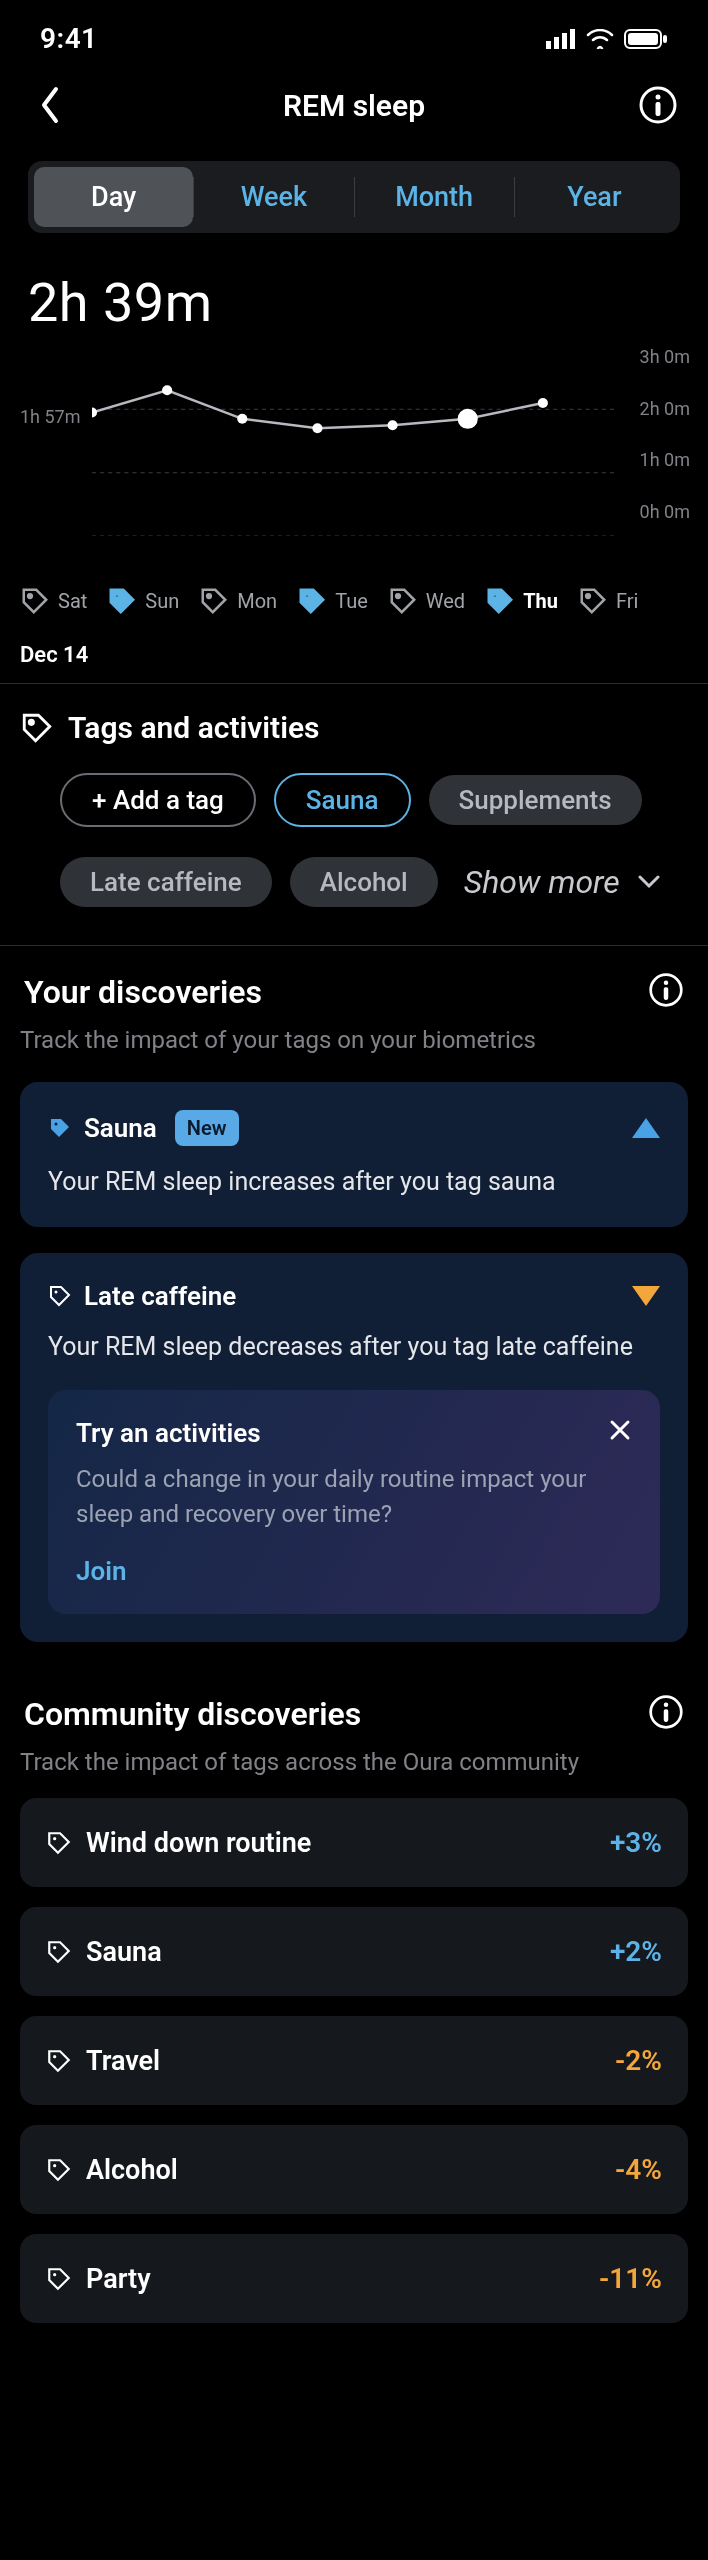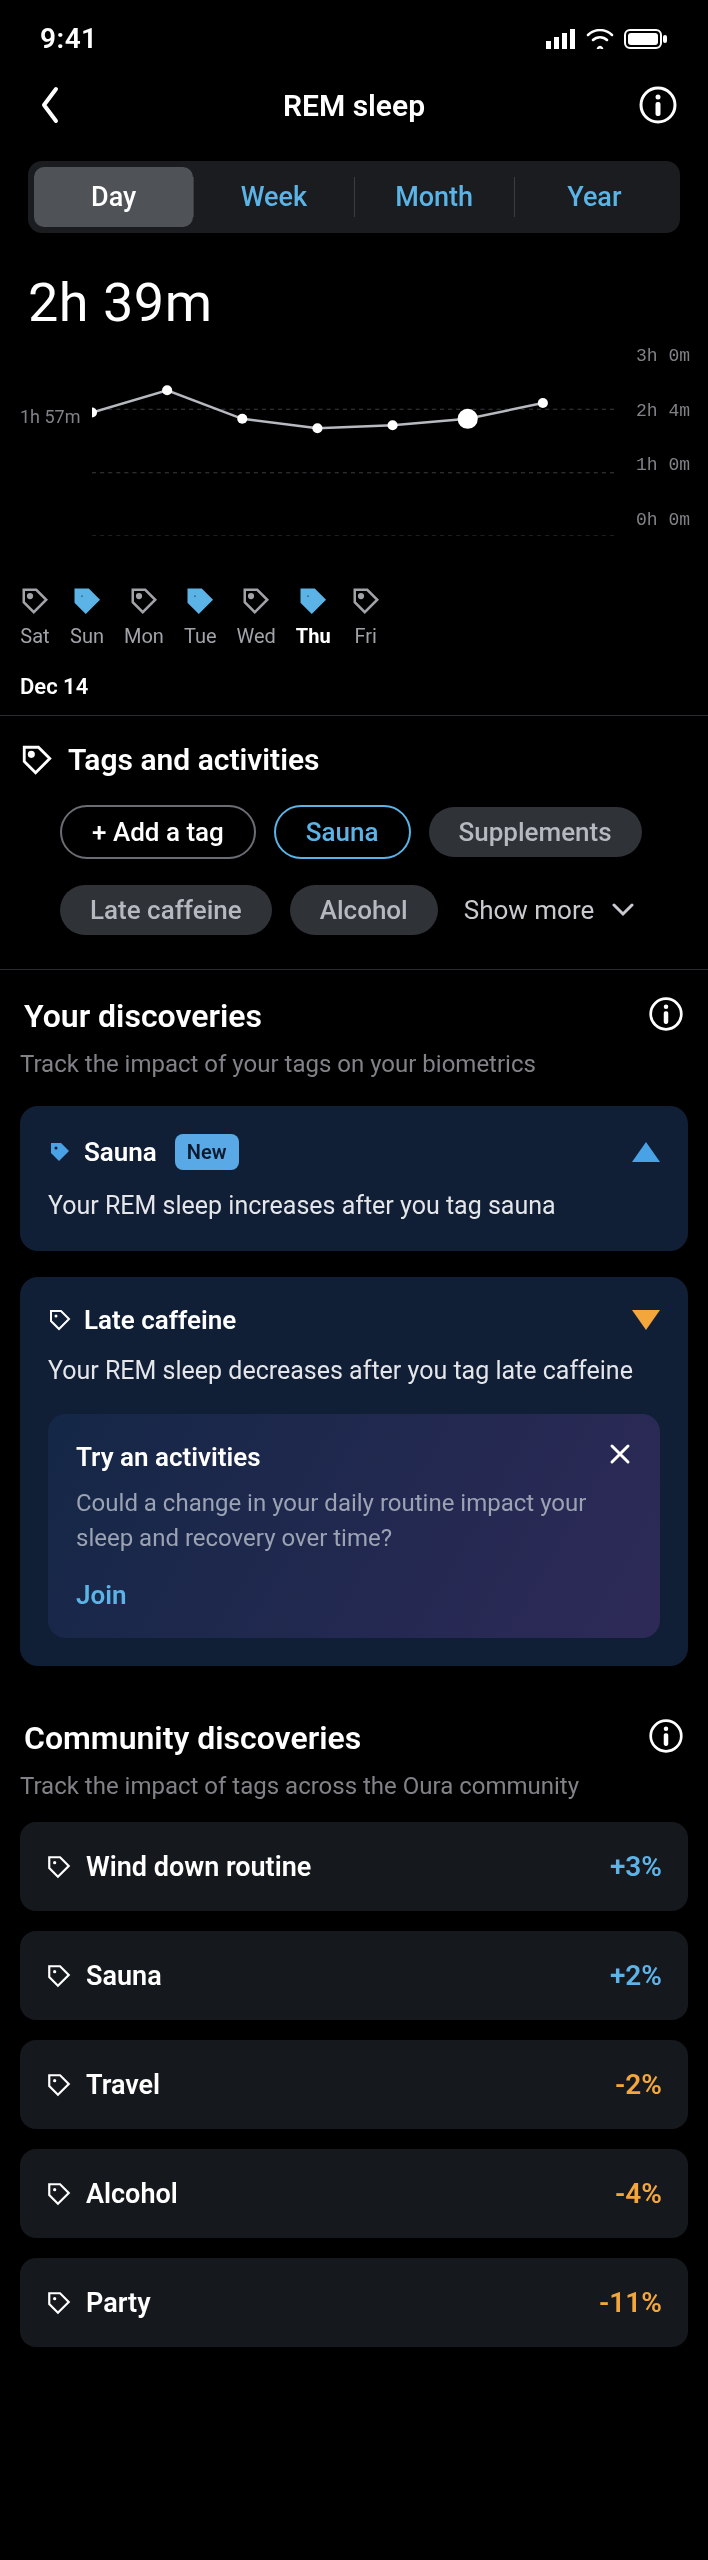--- a/index.html
+++ b/index.html
@@ -22,46 +22,46 @@
   .seg { display: flex; background: #1a1c1f; border-radius: 14px; padding: 6px; gap: 0; position: relative; }
   .seg-item { flex: 1; text-align: center; padding: 14px 0; font-size: 27px; font-weight: 500; color: #5bb3e6; position: relative; }
   .seg-item.active { background: #4f5257; color: #fff; border-radius: 10px; }
   .seg-divider { width: 1px; background: #3a3d42; margin: 10px 0; }
 
   
   .metric { padding: 30px 28px 12px; font-size: 54px; font-weight: 400; letter-spacing: 0.5px; }
 
   
   .chart-area { position: relative; height: 220px; margin: 0 10px 0 20px; }
-  .chart-ylabels { position: absolute; right: 8px; top: 0; bottom: 8px; display: flex; flex-direction: column; justify-content: space-between; font-size: 18px; color: #808288; padding: 0 0 28px 0; font-family: Liberation Mono, monospace; }
+  .chart-ylabels { position: absolute; right: 8px; top: 0; bottom: 16px; display: flex; flex-direction: column; justify-content: space-between; font-size: 18px; color: #808288; padding: 0 0 28px 0; }
   .chart-leftlabel { position: absolute; left: 0; top: 60px; font-size: 18px; color: #808288; }
   .chart-svg-wrap { position: absolute; left: 72px; right: 80px; top: 0; bottom: 30px; }
 
   
   .days { display: flex; gap: 20px; padding: 20px 20px 0; }
-  .day { display: flex; flex-direction: column; align-items: center; gap: 8px; font-size: 20px; color: #a0a3a8; }
+  .day { display: flex; flex-direction: row; align-items: center; gap: 8px; font-size: 20px; color: #a0a3a8; }
   .day.selected { color: #fff; font-weight: 700; }
   .day.filled .tag-icon { fill: #5bb3e6; stroke: #5bb3e6; }
   .tag-icon { width: 30px; height: 30px; stroke: #a0a3a8; fill: none; stroke-width: 2; }
 
   .date-label { padding: 26px 20px 16px; font-size: 22px; font-weight: 600; }
   .hr { height: 1px; background: #2a2c30; }
 
   
   .section { padding: 26px 20px; }
   .section-header { display: flex; align-items: center; gap: 14px; }
   .section-title { font-size: 30px; font-weight: 600; }
   .section-sub { color: #808288; font-size: 24px; margin-top: 12px; line-height: 1.35; }
 
   .tag-chips { display: flex; flex-wrap: wrap; gap: 18px; margin-top: 28px; padding-left: 40px; align-items: center; }
   .chip { border-radius: 999px; padding: 10px 30px; font-size: 26px; font-weight: 500; }
   .chip-outline { border: 2px solid #6a6d73; color: #fff; }
   .chip-active { border: 2px solid #5bb3e6; color: #5bb3e6; }
   .chip-fill { background: #2f3237; color: #b6b9bf; }
-  .show-more { color: #c8cacf; font-size: 26px; display: flex; align-items: center; gap: 18px; padding: 18px 8px; }
+  .show-more { color: #c8cacf; font-size: 32px; display: flex; align-items: center; gap: 18px; padding: 18px 8px; font-style: italic; }
 
   
   .disc-header { display: flex; align-items: center; justify-content: space-between; padding: 0 4px; }
   .disc-title { font-size: 32px; font-weight: 600; }
 
   .card { background: #101f36; border-radius: 18px; padding: 28px; margin-top: 26px; }
   .card-row { display: flex; align-items: center; justify-content: space-between; }
   .card-tag { display: flex; align-items: center; gap: 12px; font-size: 26px; font-weight: 600; color: #fff; }
   .card-tag .tag-icon-sm { width: 24px; height: 24px; }
   .badge-new { background: #58a9e6; color: #0b1a2e; font-size: 20px; font-weight: 600; padding: 6px 12px; border-radius: 8px; margin-left: 6px; }
@@ -134,21 +134,21 @@
       <div class="seg-item">Year</div>
     </div>
   </div>
 
   <div class="metric">2h 39m</div>
 
   <div class="chart-area">
     <div class="chart-leftlabel">1h 57m</div>
     <div class="chart-ylabels">
       <span>3h 0m</span>
-      <span>2h 4m</span>
+      <span>2h 0m</span>
       <span>1h 0m</span>
       <span>0h 0m</span>
     </div>
     <div class="chart-svg-wrap">
       <svg id="chart-svg" width="100%" height="100%" viewBox="0 0 520 190" preserveAspectRatio="none">
           <line x1="0" y1="63.33333333333334" x2="520" y2="63.33333333333334" stroke="#3a3d42" stroke-width="1" stroke-dasharray="4 4"></line>
           <line x1="0" y1="126.66666666666667" x2="520" y2="126.66666666666667" stroke="#3a3d42" stroke-width="1" stroke-dasharray="4 4"></line>
           <line x1="0" y1="190" x2="520" y2="190" stroke="#3a3d42" stroke-width="1" stroke-dasharray="4 4"></line>
           <path d="M0 66.5 L74.28571428571429 44.33333333333334 L148.57142857142858 72.83333333333333 L222.8571428571429 82.33333333333334 L297.14285714285717 79.16666666666666 L371.42857142857144 72.83333333333333 L445.7142857142858 57 " stroke="#b6b9bf" stroke-width="2.5" fill="none"></path>
           <circle cx="0" cy="66.5" r="5" fill="#fff"></circle>

